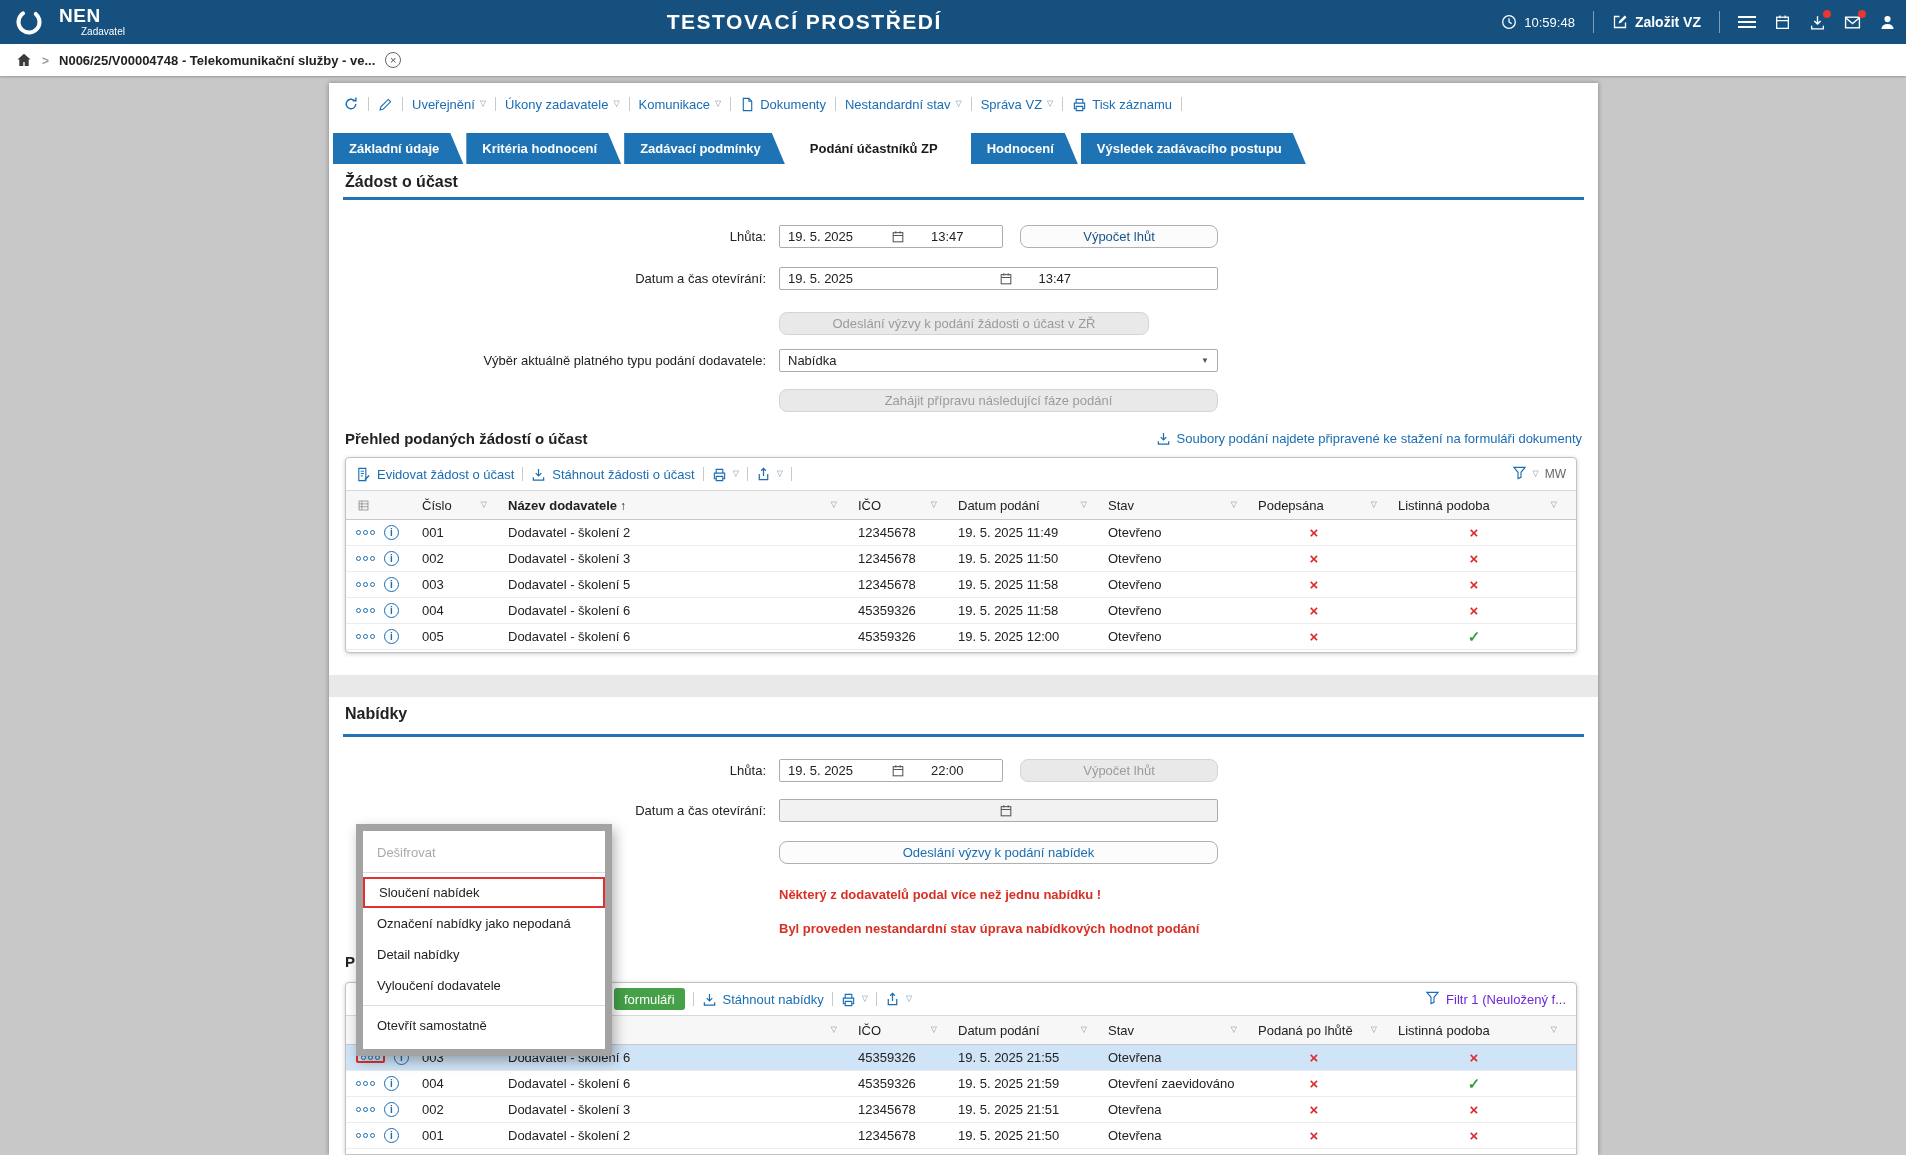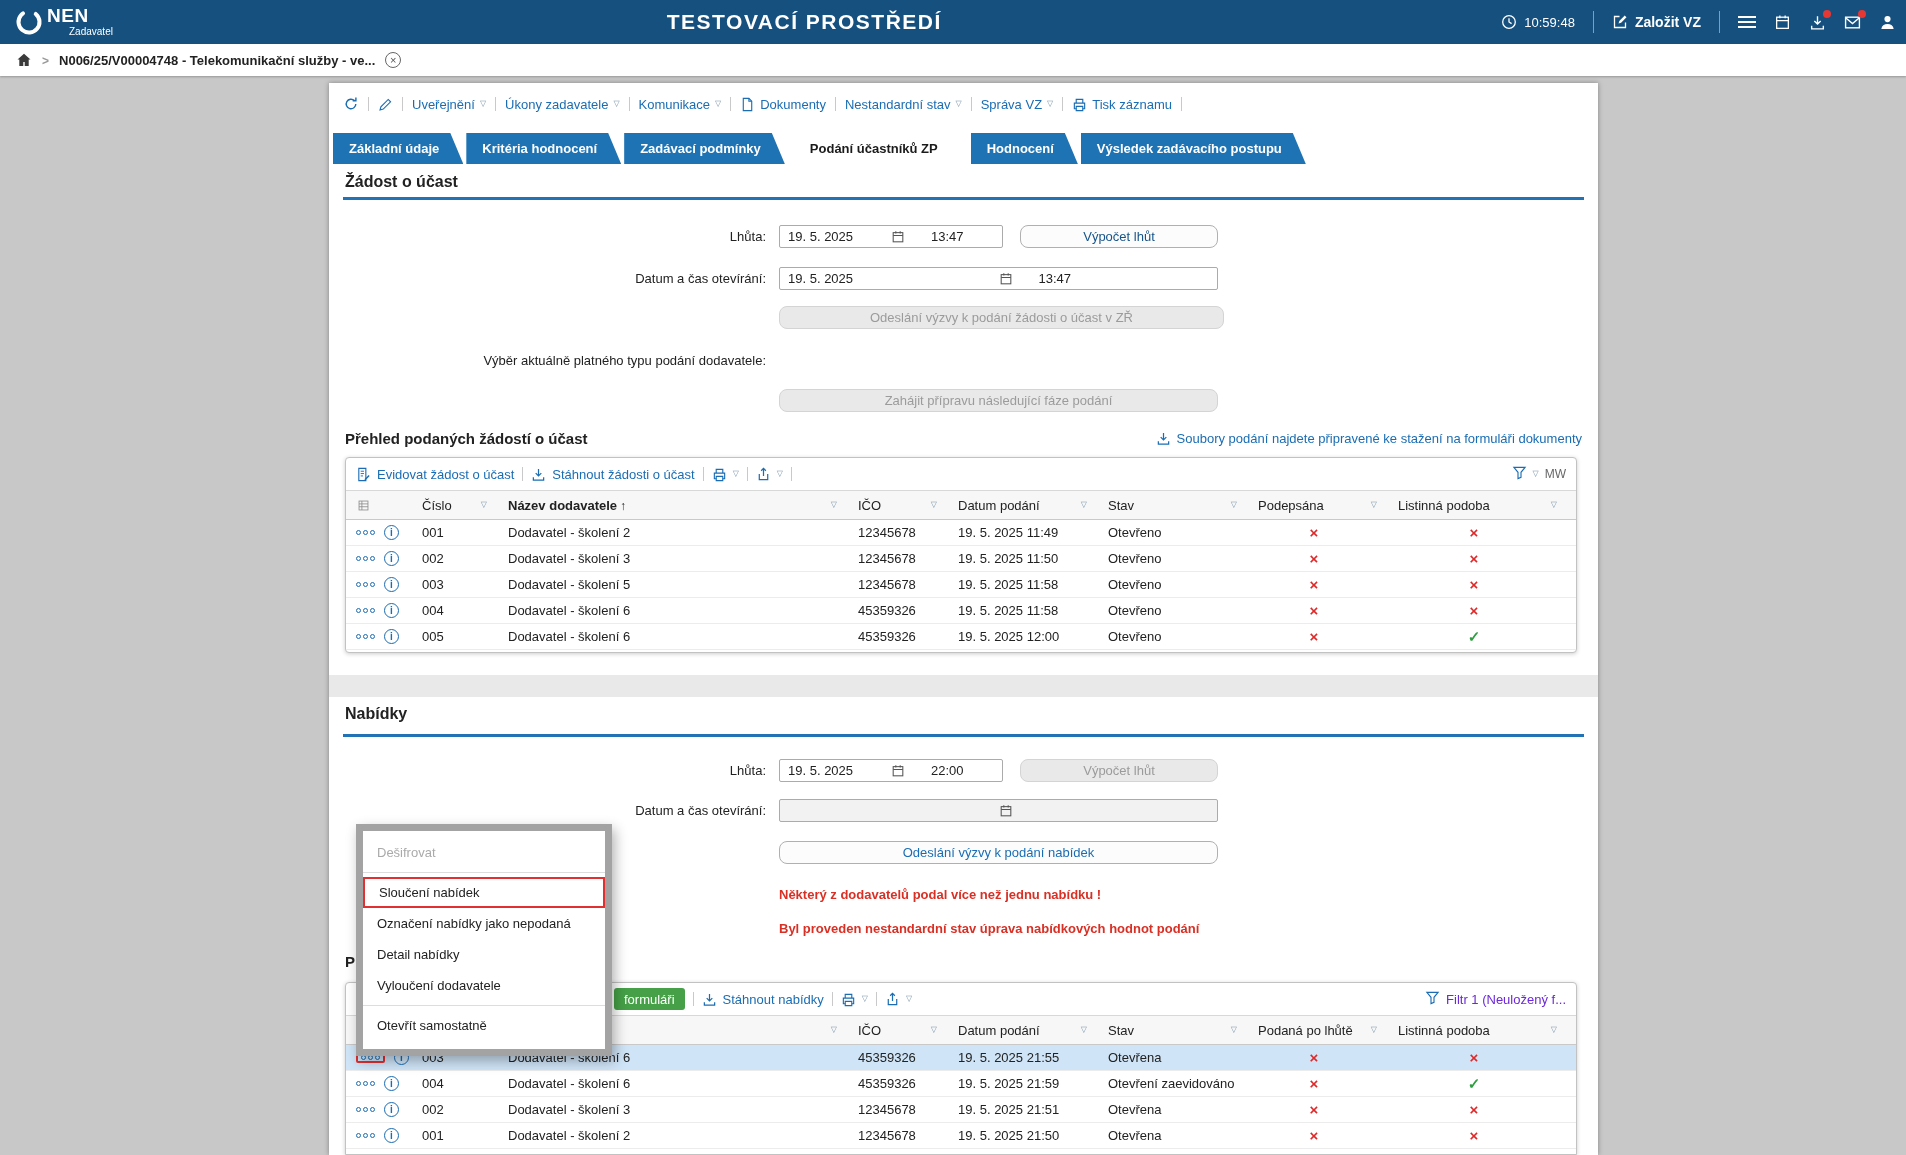--- a/index.html
+++ b/index.html
@@ -3,21 +3,21 @@
 <meta charset="utf-8">
 <style>
 *{box-sizing:border-box;margin:0;padding:0}
 html,body{width:1906px;height:1155px}
 body{overflow:hidden;background:#c8c8c8;font-family:"Liberation Sans",sans-serif;position:relative}
 svg{display:block}
 .ic{display:inline-block;flex:none}
 
 
 .topbar{position:absolute;top:0;left:0;width:100%;height:44px;background:#15507f;color:#fff;z-index:60}
-.brand{position:absolute;left:14px;top:6px;display:flex;align-items:center;gap:3px;cursor:pointer}
+.brand{position:absolute;left:14px;top:6px;display:flex;align-items:center;gap:15px;cursor:pointer}
 .brand-col{display:flex;flex-direction:column;line-height:1}
 .brand-name{font-size:19px;font-weight:bold;letter-spacing:.5px}
 .brand-sub{font-size:10px;margin-left:22px;margin-top:2px}
 .env{position:absolute;left:42.2%;top:0;transform:translateX(-50%);line-height:44px;font-size:21px;font-weight:bold;letter-spacing:1.5px;white-space:nowrap}
 .topright{position:absolute;right:10px;top:0;height:44px;display:flex;align-items:center;gap:18px}
 .tr-item{display:flex;align-items:center;gap:7px;font-size:13px;cursor:pointer;color:#fff}
 .tr-item.bold{font-weight:bold;font-size:14px}
 .tvline{width:1px;height:22px;background:rgba(255,255,255,.45)}
 .burger{width:18px;height:12px;border-top:2px solid #fff;border-bottom:2px solid #fff;position:relative}
 .burger::after{content:"";position:absolute;left:0;right:0;top:3px;border-top:2px solid #fff}
@@ -315,23 +315,27 @@
 
   <div class="flabel" style="top:184px">Datum a čas otevírání:</div>
   <div class="inp" style="top:184px;left:450px;width:439px">
     <span class="inp-d">19. 5. 2025</span>
     <svg class="ic" width="14" height="14">
         <use href="#i-cal"></use>
       </svg>
     <span class="inp-t">13:47</span>
   </div>
 
-  <div class="btn disabled" style="top:223px;left:450px;width:445px">Odeslání výzvy k podání žádosti o účast v ZŘ</div>
+  <div class="btn disabled" style="top:229px;left:450px;width:370px">Odeslání výzvy k podání žádosti o účast v ZŘ</div>
 
   <div class="flabel" style="top:266px">Výběr aktuálně platného typu podání dodavatele:</div>
+  <div class="sel" style="top:266px;left:450px;width:439px">
+    <span>Nabídka</span>
+    <span class="chev"></span>
+  </div>
 
   <div class="btn disabled" style="top:306px;left:450px;width:439px">Zahájit přípravu následující fáze podání</div>
 
   <div class="sech2" style="top:347px;left:16px">Přehled podaných žádostí o účast</div>
   <div class="toplink" style="top:348px">
     <svg class="ic" width="15" height="15">
         <use href="#i-down"></use>
       </svg>
     <span>Soubory podání najdete připravené ke stažení na formuláři dokumenty</span>
   </div>

